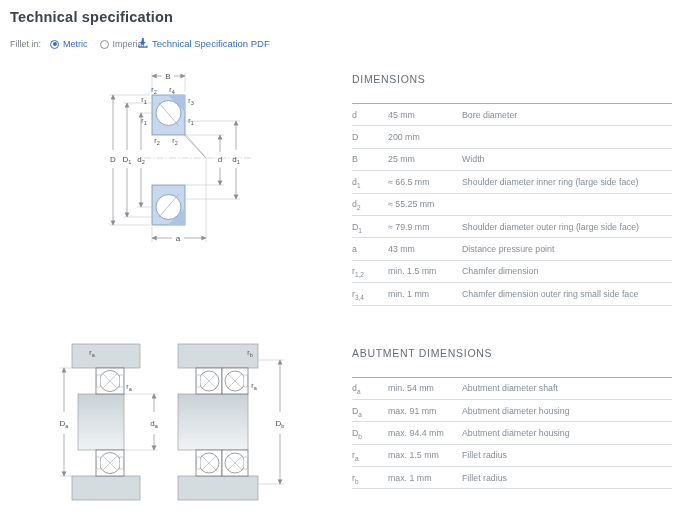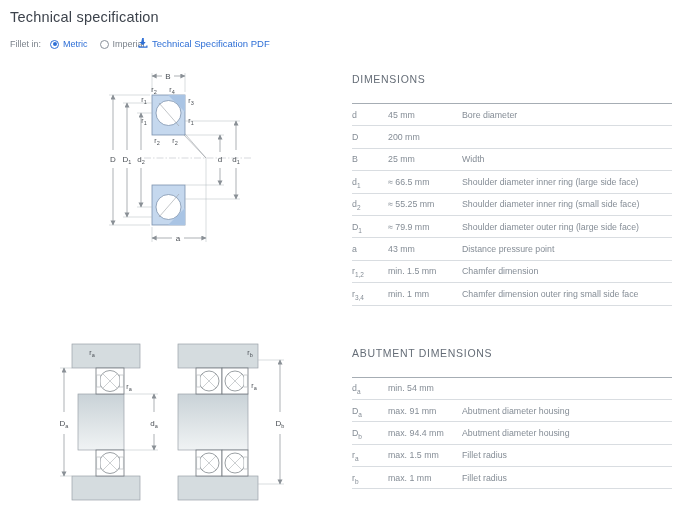--- a/index.html
+++ b/index.html
@@ -2,21 +2,21 @@
 <html><head>
 <meta charset="utf-8">
 <style>
   * { box-sizing: border-box; }
   html,body { margin:0; padding:0; background:#fff; }
   .page {
     position:relative; width:680px; height:521px; background:#ffffff;
     font-family:"Liberation Sans", sans-serif; overflow:hidden;
   }
   .title {
-    position:absolute; left:10px; top:9px; font-size:14.5px; font-weight:400;
+    position:absolute; left:10px; top:9px; font-size:14.5px; font-weight:700;
     color:#3d434c; letter-spacing:0.2px;
   }
   .controls {
     position:absolute; left:10px; top:39px; display:flex; align-items:center;
     font-size:9px; color:#7b828b;
   }
   .controls .lbl { margin-right:9px; }
   .radio-opt { display:flex; align-items:center; margin-right:12px; cursor:pointer; }
   .radio {
     width:9px; height:9px; border:1px solid #8a919a; border-radius:50%;
@@ -269,21 +269,20 @@
         <span class="tdesc">Width</span>
       </div>
       <div class="trow">
         <span class="tsym"><span>d</span><sub>1</sub></span>
         <span class="tval">≈ 66.5 mm</span>
         <span class="tdesc">Shoulder diameter inner ring (large side face)</span>
       </div>
       <div class="trow">
         <span class="tsym"><span>d</span><sub>2</sub></span>
         <span class="tval">≈ 55.25 mm</span>
-        <span class="tdesc">Shoulder diameter inner ring (small side face)</span>
       </div>
       <div class="trow">
         <span class="tsym"><span>D</span><sub>1</sub></span>
         <span class="tval">≈ 79.9 mm</span>
         <span class="tdesc">Shoulder diameter outer ring (large side face)</span>
       </div>
       <div class="trow">
         <span class="tsym"><span>a</span><sub></sub></span>
         <span class="tval">43 mm</span>
         <span class="tdesc">Distance pressure point</span>
@@ -299,20 +298,21 @@
         <span class="tdesc">Chamfer dimension outer ring small side face</span>
       </div>
     </div>
 
     <div class="abut">
       <div class="table-title">ABUTMENT DIMENSIONS</div>
       <div class="spec-table">
         <div class="trow">
           <span class="tsym"><span>d</span><sub>a</sub></span>
           <span class="tval">min. 54 mm</span>
+          <span class="tdesc">Abutment diameter shaft</span>
         </div>
         <div class="trow">
           <span class="tsym"><span>D</span><sub>a</sub></span>
           <span class="tval">max. 91 mm</span>
           <span class="tdesc">Abutment diameter housing</span>
         </div>
         <div class="trow">
           <span class="tsym"><span>D</span><sub>b</sub></span>
           <span class="tval">max. 94.4 mm</span>
           <span class="tdesc">Abutment diameter housing</span>

